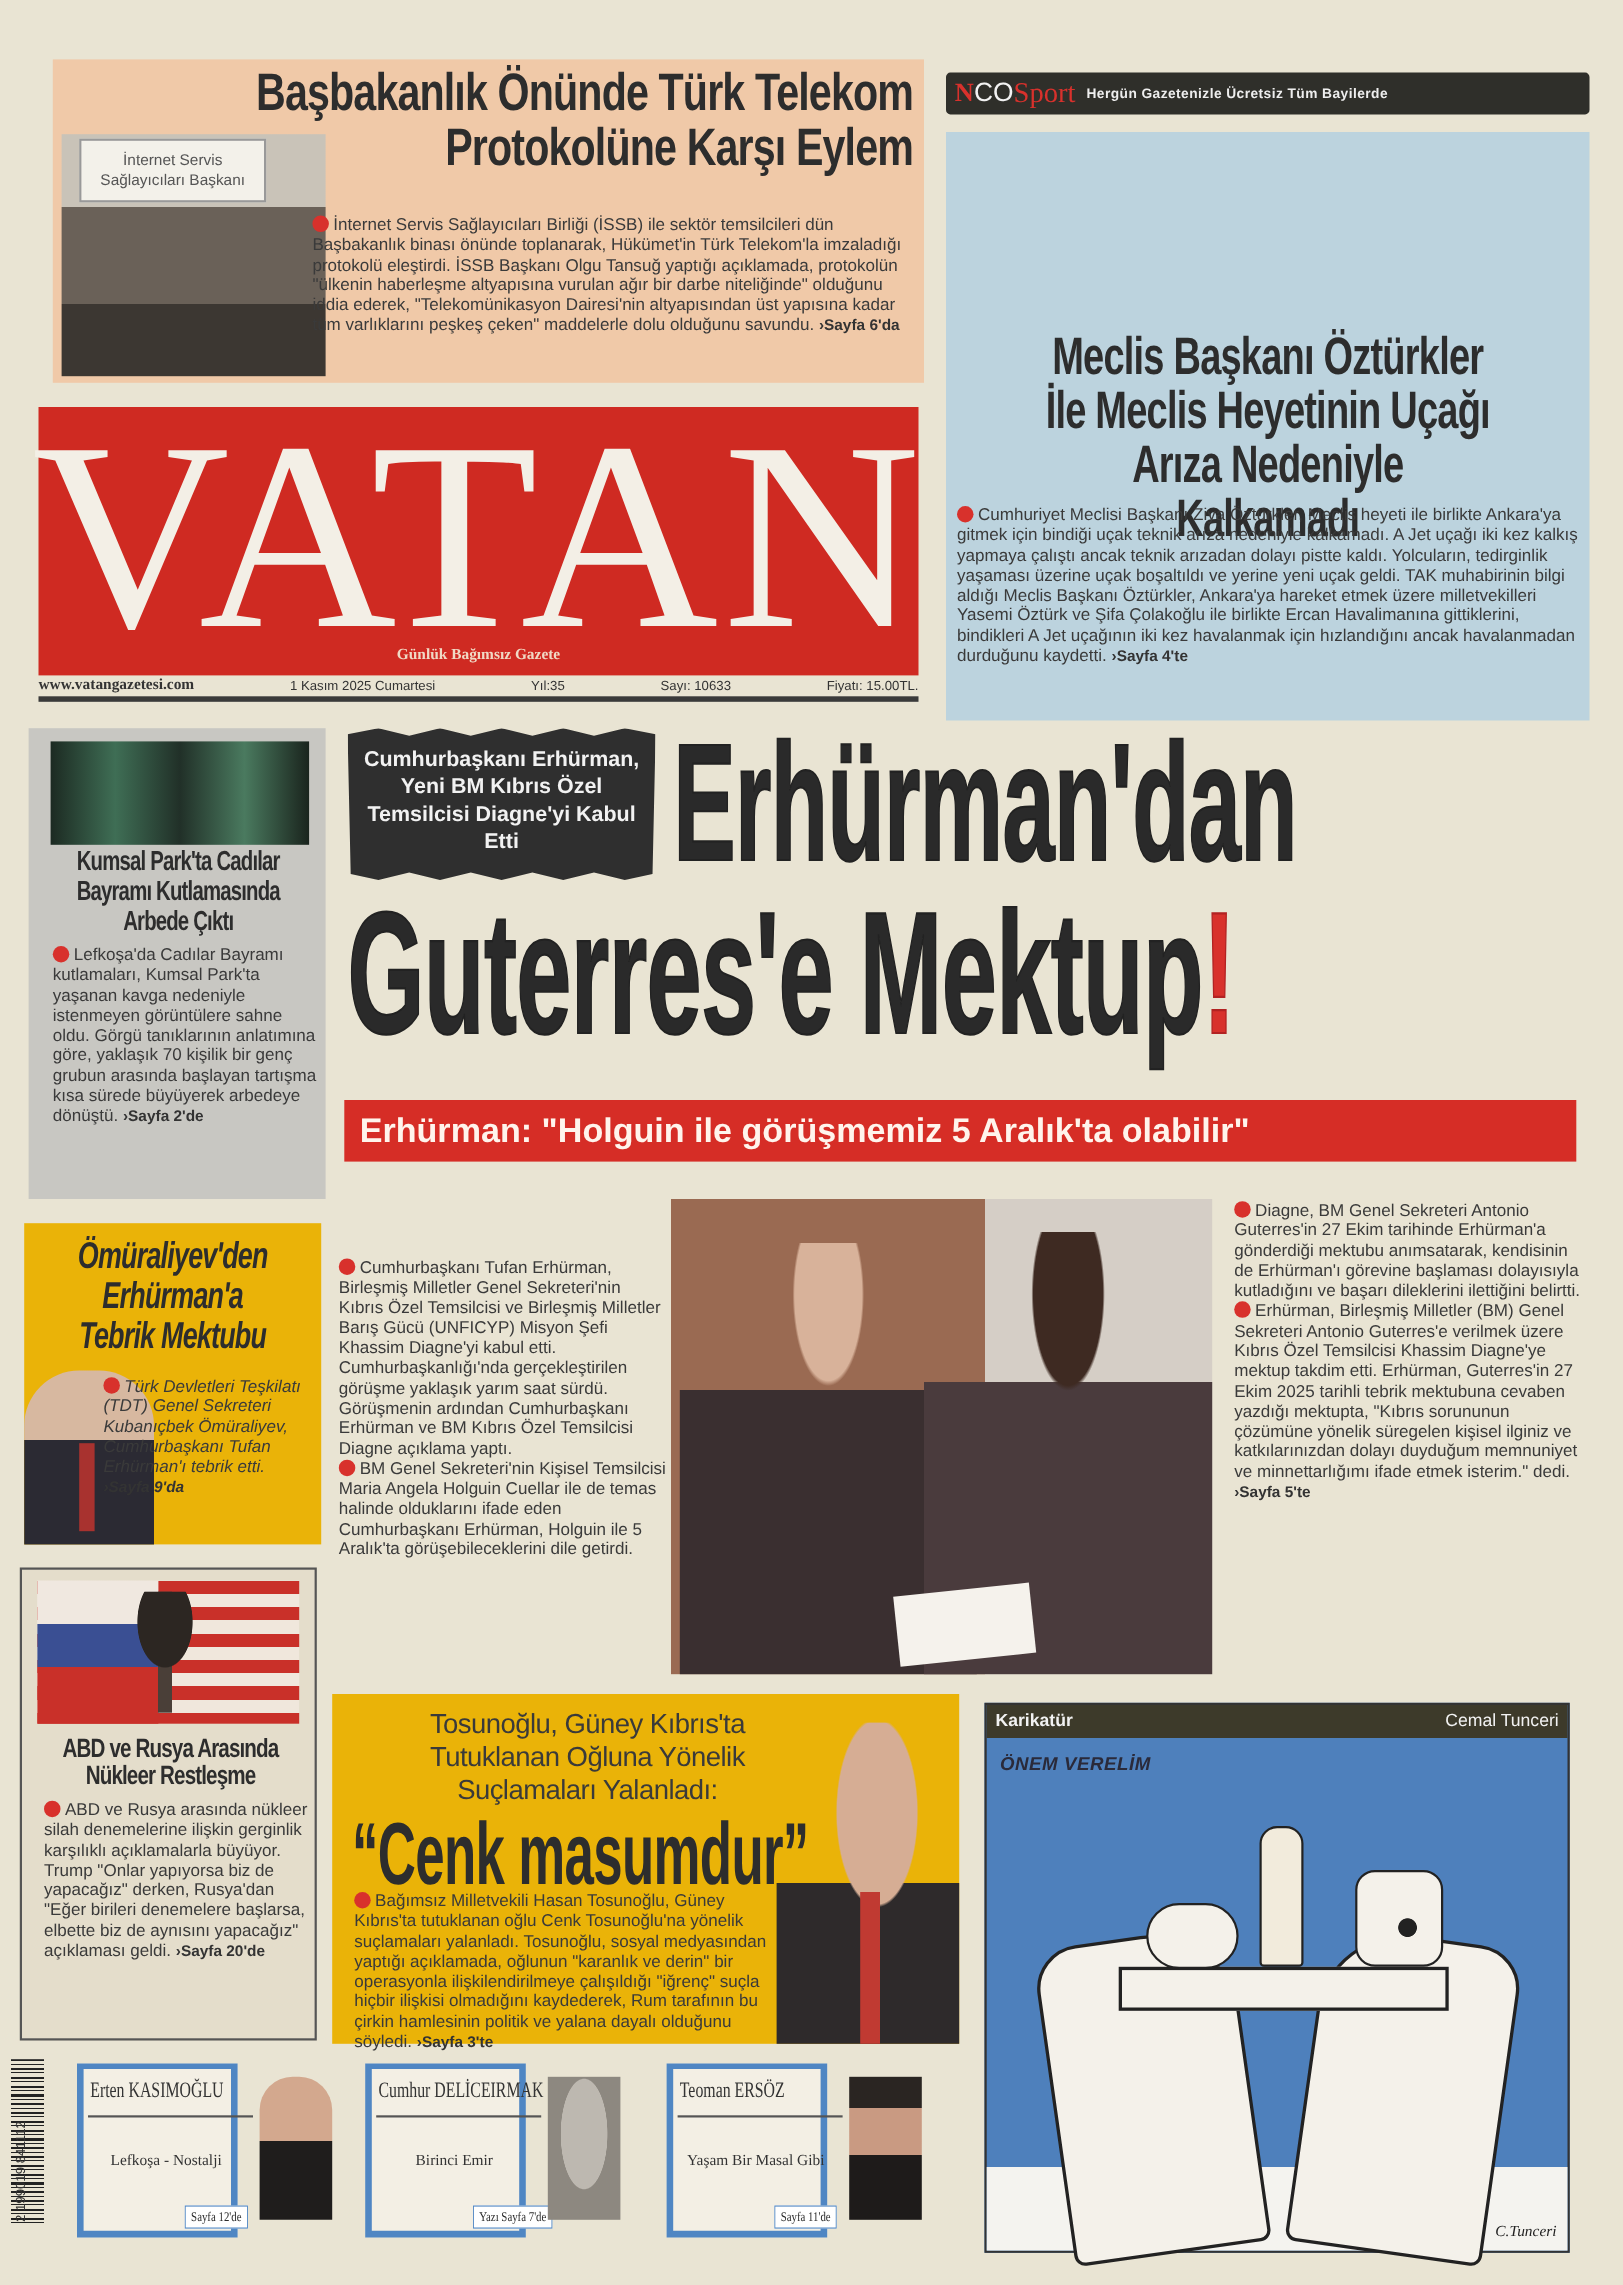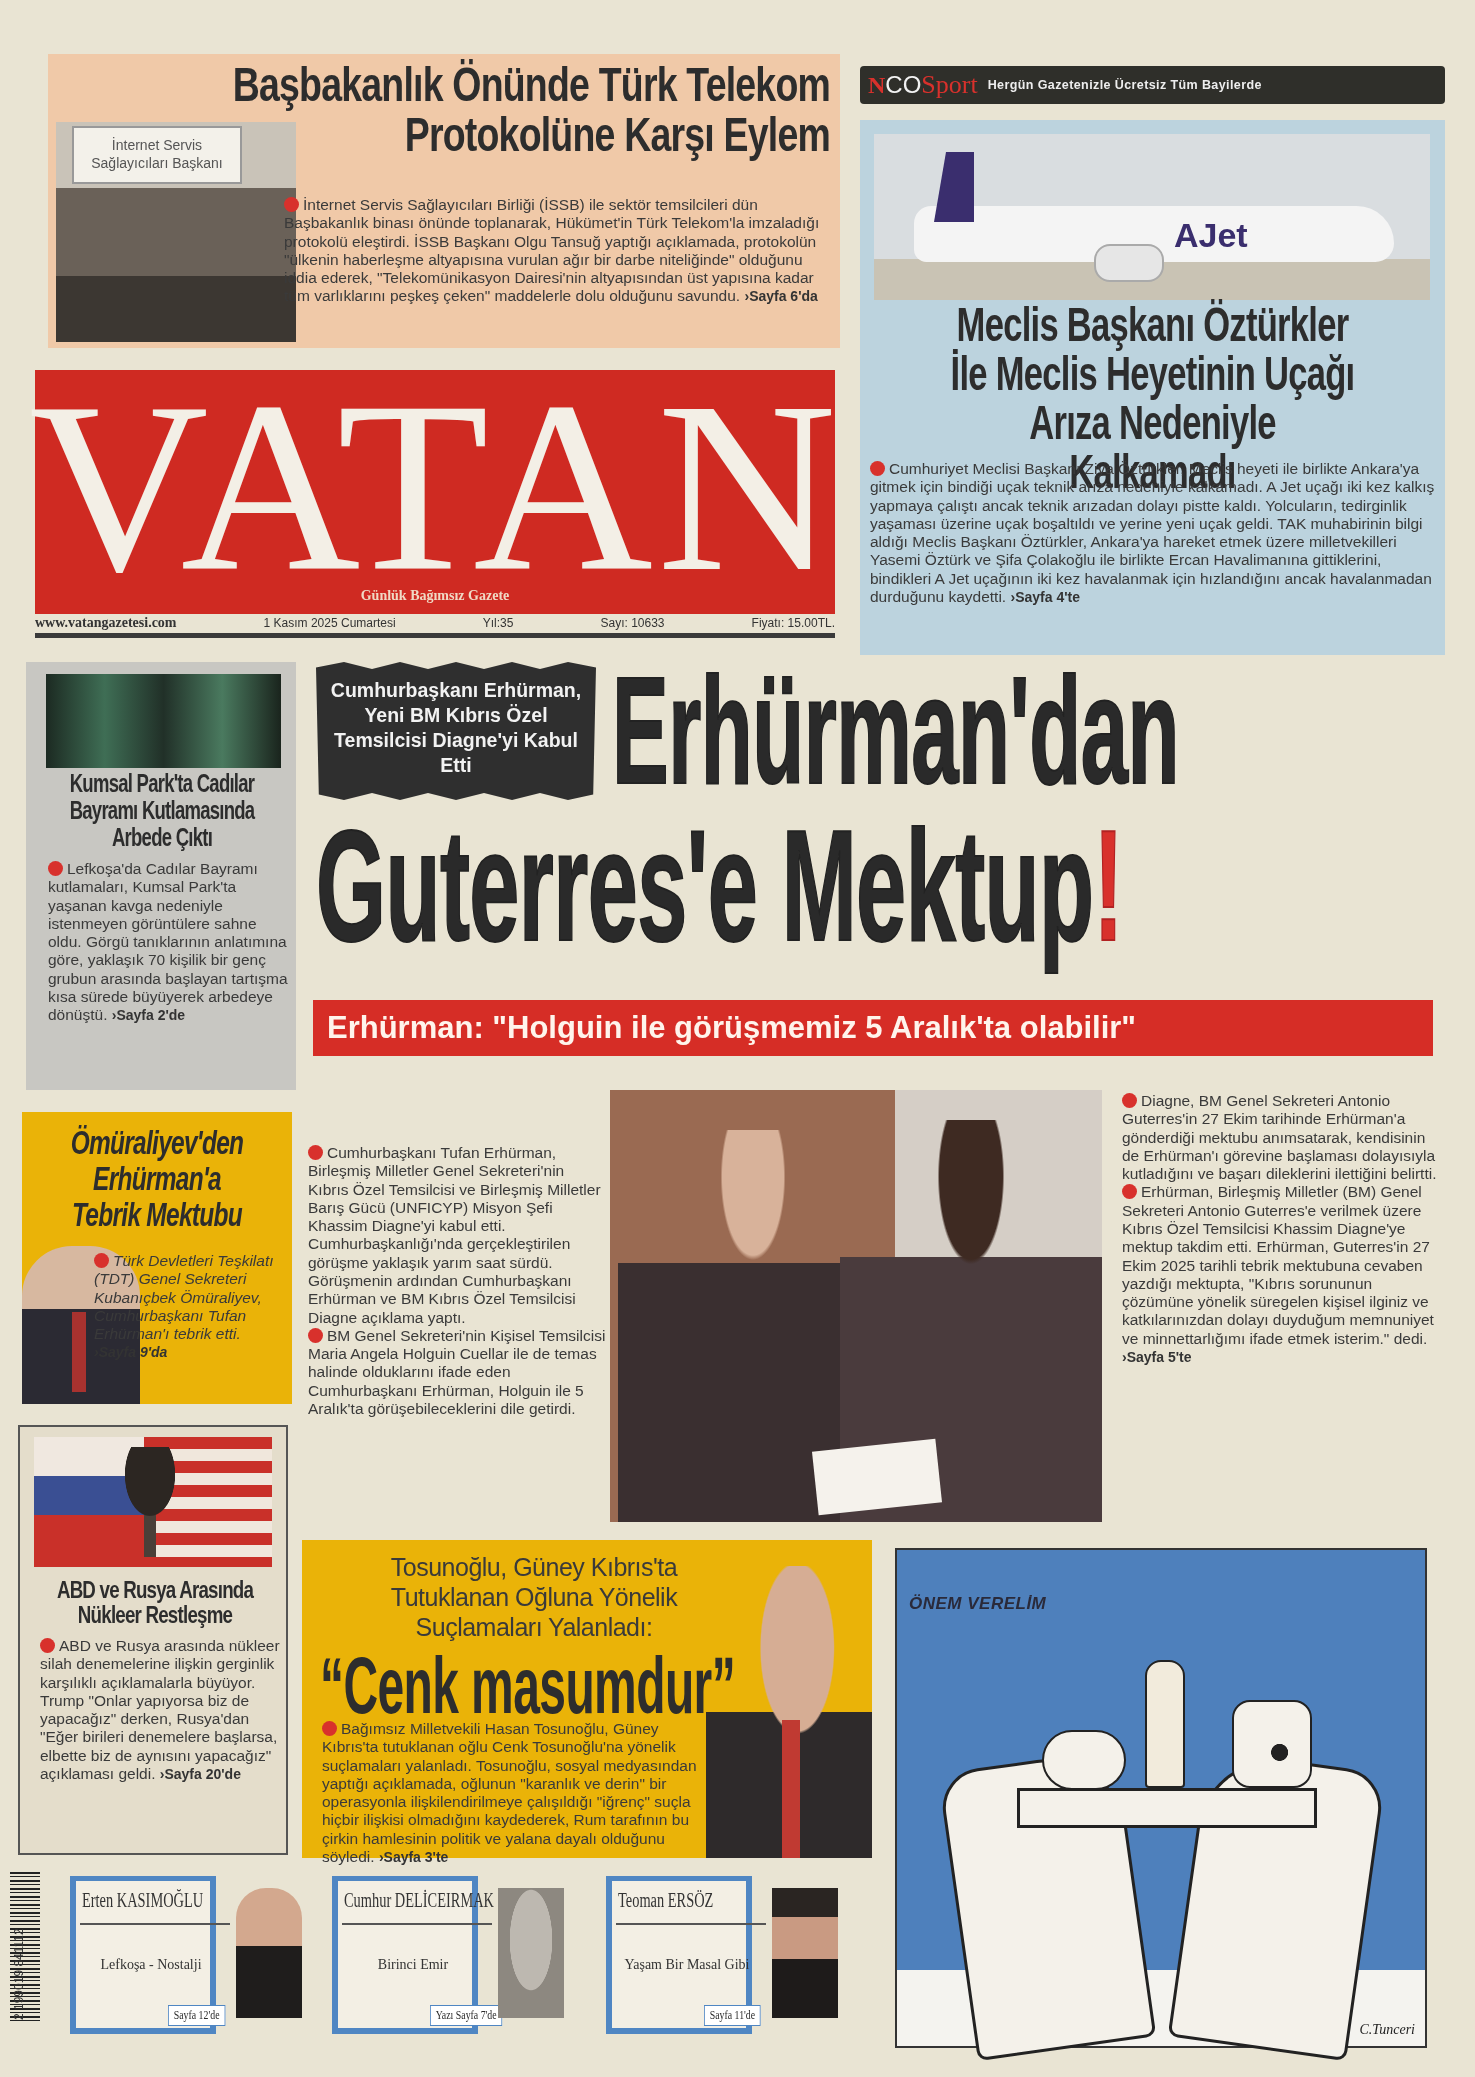--- a/index.html
+++ b/index.html
@@ -122,26 +122,20 @@
 </div>
 
 <div id="promo" class="abs">
   <span class="logo-n">N</span>
   <span class="logo-co">CO</span>
   <span class="logo-sport">Sport</span>
   <span class="tagline">Hergün Gazetenizle Ücretsiz Tüm Bayilerde</span>
 </div>
 
 <div id="jet-story" class="abs">
-  <div class="abs plane">
-    <div class="abs fuselage"></div>
-    <div class="abs tail"></div>
-    <div class="abs engine"></div>
-    <div class="abs jet-logo">AJet</div>
-  </div>
   <div class="abs cond headline">Meclis Başkanı Öztürkler İle Meclis Heyetinin Uçağı Arıza Nedeniyle Kalkamadı</div>
   <div class="abs text body-text">
     <span class="bullet"></span><span>Cumhuriyet Meclisi Başkanı Ziya Öztürkler, Meclis heyeti ile birlikte Ankara'ya gitmek için bindiği uçak teknik arıza nedeniyle kalkamadı. A Jet uçağı iki kez kalkış yapmaya çalıştı ancak teknik arızadan dolayı pistte kaldı. Yolcuların, tedirginlik yaşaması üzerine uçak boşaltıldı ve yerine yeni uçak geldi. TAK muhabirinin bilgi aldığı Meclis Başkanı Öztürkler, Ankara'ya hareket etmek üzere milletvekilleri Yasemi Öztürk ve Şifa Çolakoğlu ile birlikte Ercan Havalimanına gittiklerini, bindikleri A Jet uçağının iki kez havalanmak için hızlandığını ancak havalanmadan durduğunu kaydetti.</span>
     <span class="ref">Sayfa 4'te</span>
   </div>
 </div>
 
 <div id="masthead" class="abs">
   <div class="abs title">VATAN</div>
   <div class="abs sub">Günlük Bağımsız Gazete</div>
@@ -211,20 +205,24 @@
   <div class="abs cond headline">“Cenk masumdur”</div>
   <div class="abs text body-text">
     <span class="bullet"></span><span>Bağımsız Milletvekili Hasan Tosunoğlu, Güney Kıbrıs'ta tutuklanan oğlu Cenk Tosunoğlu'na yönelik suçlamaları yalanladı. Tosunoğlu, sosyal medyasından yaptığı açıklamada, oğlunun "karanlık ve derin" bir operasyonla ilişkilendirilmeye çalışıldığı "iğrenç" suçla hiçbir ilişkisi olmadığını kaydederek, Rum tarafının bu çirkin hamlesinin politik ve yalana dayalı olduğunu söyledi.</span>
     <span class="ref">Sayfa 3'te</span>
   </div>
   <div class="abs photo"></div>
   <div class="abs tie"></div>
 </div>
 
 <div id="cartoon" class="abs">
+  <div class="abs bar">
+    <span class="k">Karikatür</span>
+    <span>Cemal Tunceri</span>
+  </div>
   <div class="abs caption">ÖNEM VERELİM</div>
   <div class="abs ground"></div>
   <div class="abs hand-l"></div>
   <div class="abs hand-r"></div>
   <div class="abs plank"></div>
   <div class="abs sheep"></div>
   <div class="abs farmer"></div>
   <div class="abs cow"></div>
   <div class="abs sign">C.Tunceri</div>
 </div>

